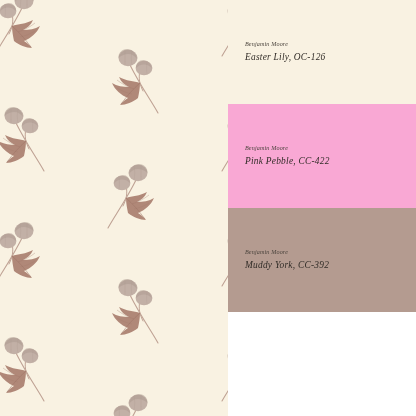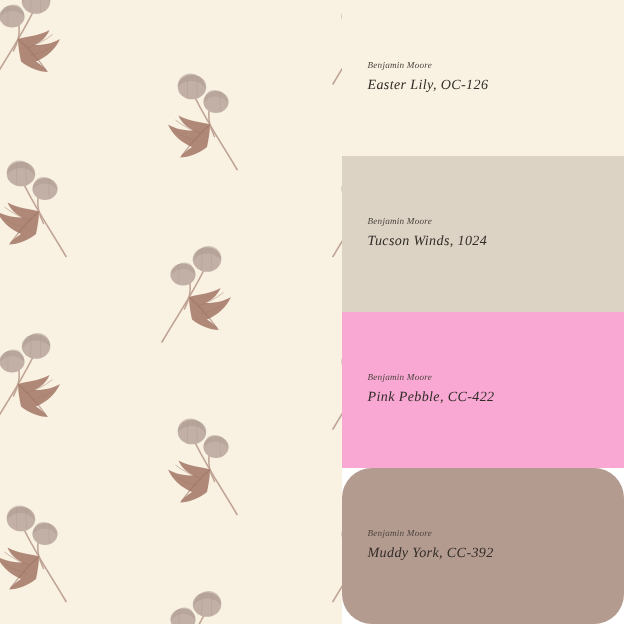--- a/index.html
+++ b/index.html
@@ -361,35 +361,29 @@
 
   <div id="swatch-panel">
 
     <div class="swatch" style="background: rgb(249, 242, 226);">
       <div class="swatch-label">
         <div class="brand">Benjamin Moore</div>
         <div class="paint-name">Easter Lily, OC-126</div>
       </div>
     </div>
 
-    <div class="swatch" style="background: rgb(220, 211, 196);">
-      <div class="swatch-label">
-        <div class="brand">Benjamin Moore</div>
-        <div class="paint-name">Tucson Winds, 1024</div>
-      </div>
-    </div>
 
     <div class="swatch" style="background: #f9a8d4;">
       <div class="swatch-label">
         <div class="brand">Benjamin Moore</div>
         <div class="paint-name">Pink Pebble, CC-422</div>
       </div>
     </div>
 
-    <div class="swatch" style="background: rgb(180, 155, 144); border-radius: 20px;">
+    <div class="swatch" style="background: rgb(180, 155, 144);">
       <div class="swatch-label">
         <div class="brand">Benjamin Moore</div>
         <div class="paint-name">Muddy York, CC-392</div>
       </div>
     </div>
 
   </div>
 </div>
 
 </body></html>

